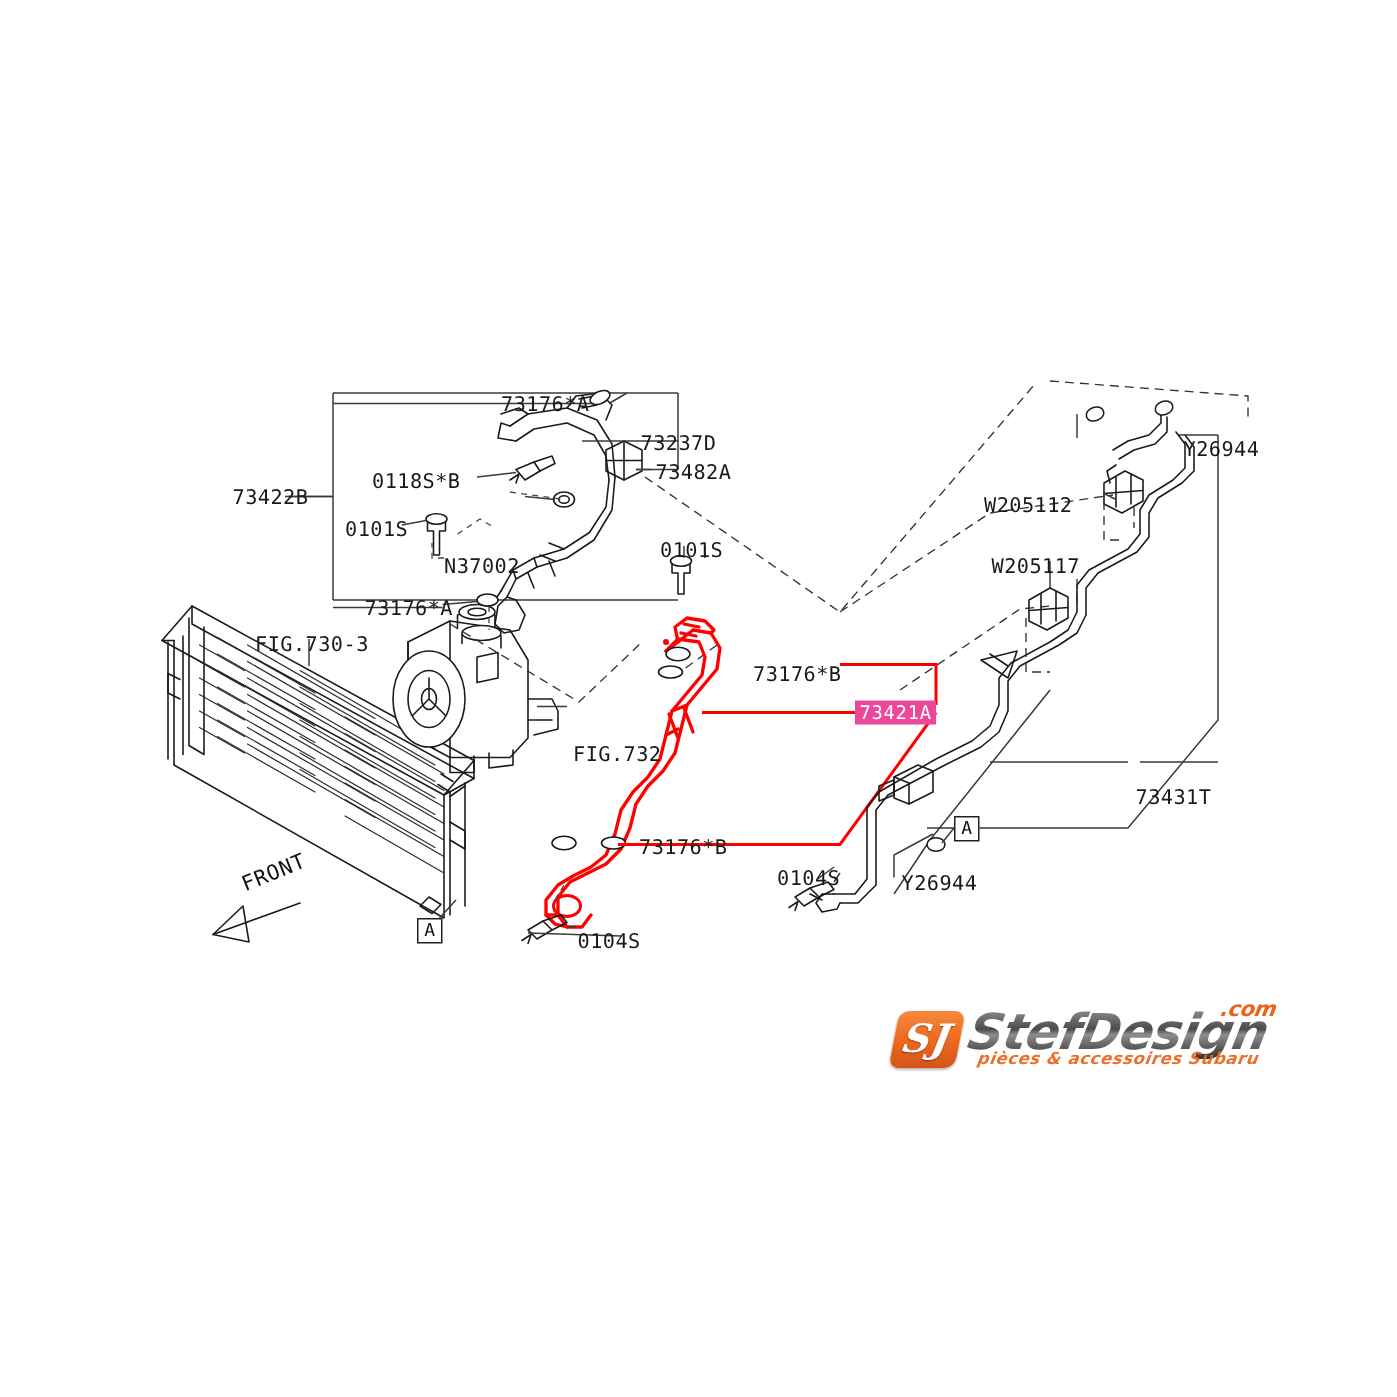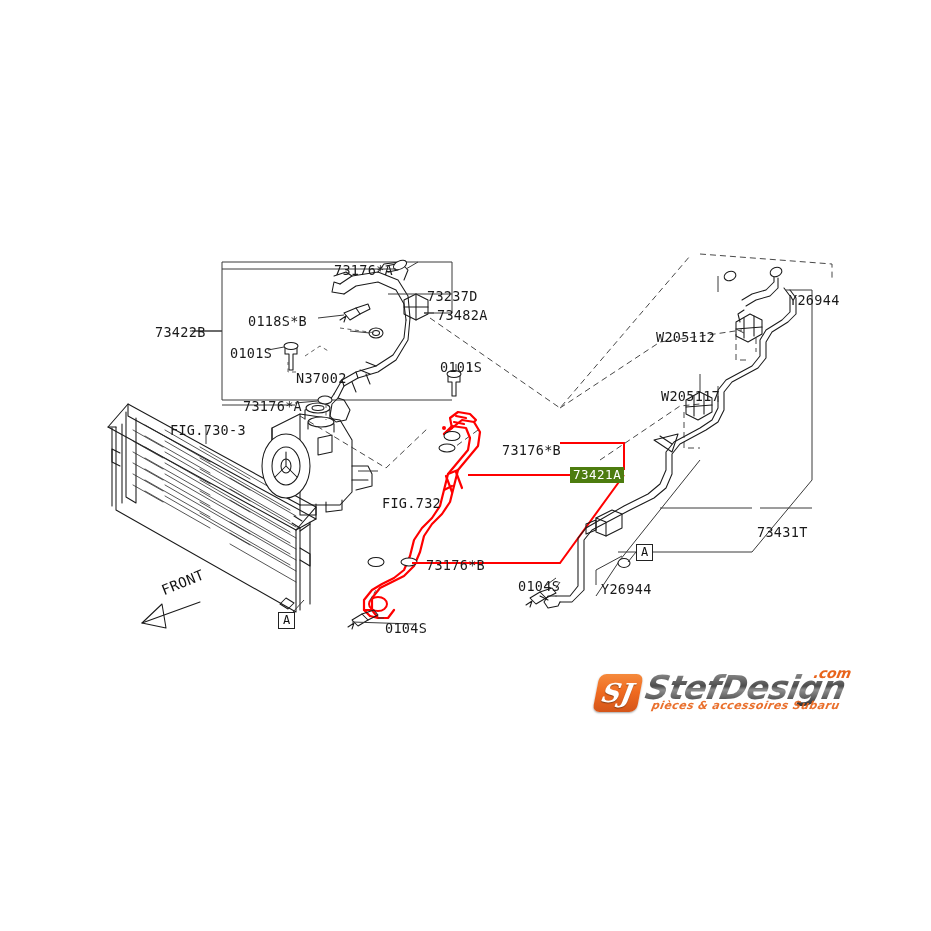--- a/index.html
+++ b/index.html
@@ -6,21 +6,21 @@
   html,body{margin:0;padding:0;background:#ffffff;}
   body{width:931px;height:931px;overflow:hidden;
        font-family:"DejaVu Sans Mono","Liberation Mono",monospace;}
   #stage{position:relative;width:855px;height:931px;background:#fff;}
   #stage svg{position:absolute;left:0;top:0;}
   .lbl{position:absolute;font-family:"DejaVu Sans Mono","Liberation Mono",monospace;
        font-size:13.5px;color:#1a1a1a;white-space:nowrap;letter-spacing:0.3px;}
   .boxa{position:absolute;width:15px;height:15px;border:1.2px solid #222;
         font-family:"DejaVu Sans Mono","Liberation Mono",monospace;font-size:12px;
         color:#111;text-align:center;line-height:15px;background:#fff;}
-  .redbadge{position:absolute;background:#4d7c0f;color:#ffffff;
+  .redbadge{position:absolute;background:#ec4899;color:#ffffff;
             font-family:"DejaVu Sans Mono","Liberation Mono",monospace;
             font-size:12.5px;letter-spacing:0.5px;padding:1px 3px 2px 3px;
             line-height:13px;white-space:nowrap;}
   .frontlbl{position:absolute;font-family:"DejaVu Sans Mono","Liberation Mono",monospace;
             font-size:14px;color:#111;transform:rotate(-22deg);
             transform-origin:left bottom;letter-spacing:0.5px;}
   
   #wm{position:absolute;left:596px;top:668px;width:268px;height:54px;}
   .wm-badge{position:absolute;left:0;top:6px;width:44px;height:38px;
             background:linear-gradient(180deg,#f58a3c 0%,#ef6a20 48%,#d4551a 100%);
@@ -333,21 +333,21 @@
 <div class="lbl" style="left:243px;top:398px;">73176*A</div>
 <div class="lbl" style="left:170px;top:422px;">FIG.730-3</div>
 <div class="lbl" style="left:382px;top:467px;margin-top:28px;">FIG.732</div>
 <div class="lbl" style="left:502px;top:442px;">73176*B</div>
 <div class="lbl" style="left:426px;top:557px;">73176*B</div>
 <div class="lbl" style="left:385px;top:620px;">0104S</div>
 <div class="lbl" style="left:518px;top:578px;">0104S</div>
 <div class="lbl" style="left:601px;top:581px;">Y26944</div>
 <div class="lbl" style="left:789px;top:292px;">Y26944</div>
 <div class="lbl" style="left:656px;top:329px;">W205112</div>
-<div class="lbl" style="left:661px;top:388px;">W205117</div>
+<div class="lbl" style="left:661px;top:370px;">W205117</div>
 <div class="lbl" style="left:757px;top:508px;margin-top:16px;">73431T</div>
 
 <div class="redbadge" style="left:570px;top:467px;">73421A</div>
 
 <div class="boxa" style="left:278px;top:612px;">A</div>
 <div class="boxa" style="left:636px;top:544px;">A</div>
 
 <div class="frontlbl" style="left:165px;top:582px;">FRONT</div>
 
 <div id="wm">

